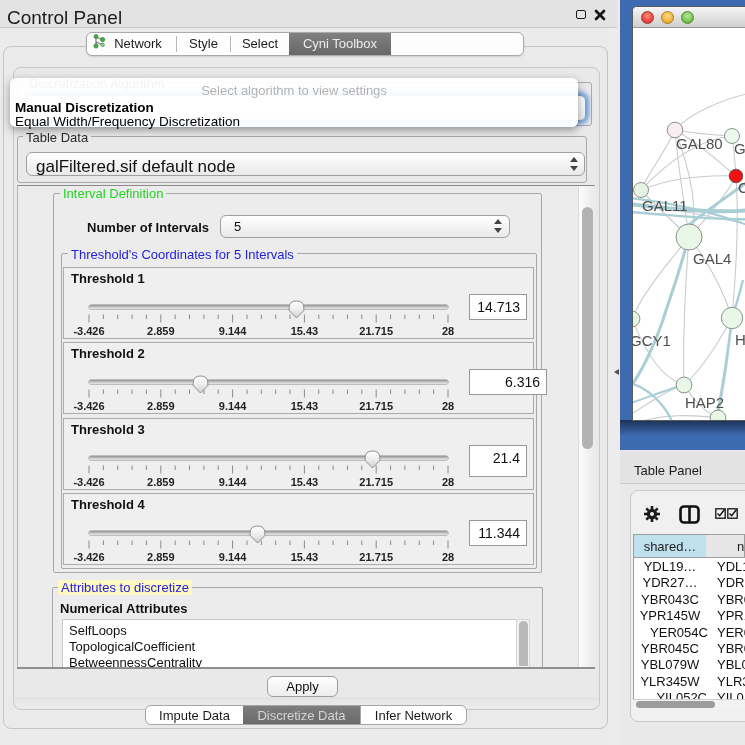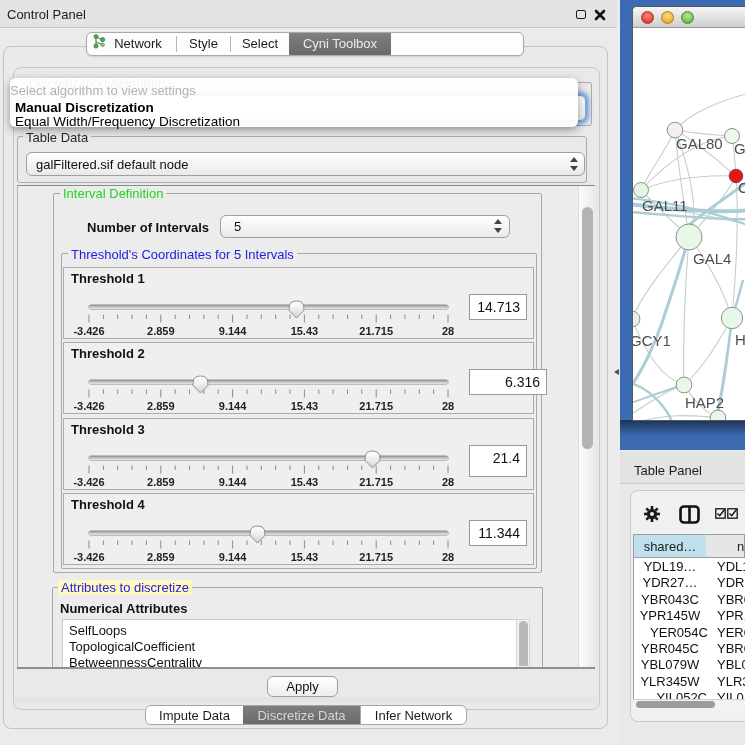--- a/index.html
+++ b/index.html
@@ -3,35 +3,35 @@
 <style>
 * { margin:0; padding:0; box-sizing:border-box; }
 html,body { width:745px; height:745px; overflow:hidden; }
 body { font-family:"Liberation Sans", sans-serif; background:#ebebeb; position:relative; }
 .abs { position:absolute; }
 </style></head>
 <body>
 
 <div class="abs" style="left:0;top:0;width:620px;height:745px;background:#ebebeb;"></div>
 <div class="abs" style="left:0;top:0;width:617px;height:28px;background:#e3e3e3;border-bottom:1px solid #c6c6c6;"></div>
-<div class="abs" style="left:7px;top:7px;font-size:13px;color:#1c1c1c;">Control Panel</div>
+<div class="abs" style="left:7px;top:7px;font-size:19px;color:#1c1c1c;">Control Panel</div>
 <div class="abs" style="left:576px;top:10px;width:10px;height:9px;border:1.6px solid #1a1a1a;border-radius:2px;"></div>
 <svg class="abs" style="left:594px;top:9px;" width="12" height="12" viewBox="0 0 12 12">
     <path d="M2,2 L10,10 M10,2 L2,10" stroke="#111" stroke-width="2.6" stroke-linecap="round"></path>
   </svg>
 <div class="abs" style="left:3px;top:46px;width:605px;height:683px;background:#eaeaea;border:1px solid #c4c4c4;border-radius:8px;"></div>
 <div class="abs" style="left:13px;top:67px;width:587px;height:643px;background:#e9e9e9;border:1px solid #c8c8c8;border-radius:8px;"></div>
 <div class="abs" style="left:15px;top:697px;width:583px;height:11px;background:linear-gradient(#e2e2e2,#ececec);border-radius:0 0 8px 8px;"></div>
 <div class="abs" style="left:17px;top:82px;width:575px;height:44px;border:1px solid #aaaaaa;border-radius:3px;"></div>
 <div class="abs" style="left:26px;top:76px;font-size:13px;color:#3a3a3a;background:#e9e9e9;padding:0 3px;">Discretization Algorithm</div>
 <div class="abs" style="left:26px;top:95px;width:560px;height:26px;background:linear-gradient(#ffffff,#ededed);border:1px solid #7aa4cf;border-radius:6px;box-shadow:0 0 4px 2.5px rgba(90,145,215,0.85);"></div>
 <div class="abs" style="left:17px;top:136px;width:570px;height:47px;border:1px solid #aaaaaa;border-radius:3px;"></div>
 <div class="abs" style="left:23px;top:130px;font-size:13px;color:#2a2a2a;background:#e9e9e9;padding:0 3px;">Table Data</div>
 <div class="abs" style="left:26px;top:152px;width:559px;height:24px;background:linear-gradient(#ffffff,#e9e9e9);border:1px solid #9f9f9f;border-radius:6px;"></div>
-<div class="abs" style="left:36px;top:157px;font-size:13px;color:#111;">galFiltered.sif default node</div>
+<div class="abs" style="left:36px;top:157px;font-size:17px;color:#111;">galFiltered.sif default node</div>
 <div class="abs" style="left:570px;top:157px;width:0;height:0;border-left:4px solid transparent;border-right:4px solid transparent;border-bottom:5px solid #444;"></div>
 <div class="abs" style="left:570px;top:166px;width:0;height:0;border-left:4px solid transparent;border-right:4px solid transparent;border-top:5px solid #444;"></div>
 <div class="abs" style="left:17px;top:185px;width:578px;height:484px;background:#ececec;border-top:1px solid #898989;border-left:1px solid #b5b5b5;border-right:1px solid #b5b5b5;border-bottom:1px solid #9a9a9a;"></div>
 <div class="abs" style="left:53px;top:193px;width:489px;height:380px;border:1px solid #a8a8a8;border-radius:2px;"></div>
 <div class="abs" style="left:60px;top:186px;font-size:13px;color:#21d421;background:#ececec;padding:0 3px;">Interval Definition</div>
 <div class="abs" style="left:87px;top:220px;font-size:13px;font-weight:bold;color:#111;">Number of Intervals</div>
 <div class="abs" style="left:220px;top:215px;width:290px;height:23px;background:linear-gradient(#ffffff,#e9e9e9);border:1px solid #9f9f9f;border-radius:6px;"></div>
 <div class="abs" style="left:234px;top:219px;font-size:13px;color:#111;">5</div>
 <div class="abs" style="left:494px;top:219px;width:0;height:0;border-left:4px solid transparent;border-right:4px solid transparent;border-bottom:5px solid #444;"></div>
 <div class="abs" style="left:494px;top:228px;width:0;height:0;border-left:4px solid transparent;border-right:4px solid transparent;border-top:5px solid #444;"></div>
@@ -257,21 +257,21 @@
     <div style="width:102px;text-align:center;font-size:13px;color:#ececec;line-height:22px;background:linear-gradient(#808080,#686868);">Cyni Toolbox</div>
   </div>
 <svg class="abs" style="left:93px;top:34px;" width="13" height="15" viewBox="0 0 13 15">
     <path d="M3,3 L3,12 M3,3 L9,5.5 M3,8 L9,10.5" stroke="#7a7a7a" stroke-width="1.2" fill="none"></path>
     <circle cx="3" cy="2.6" r="2" fill="#44b044" stroke="#2c7a2c" stroke-width="0.7"></circle>
     <circle cx="9.6" cy="5.6" r="2.1" fill="#44b044" stroke="#2c7a2c" stroke-width="0.7"></circle>
     <circle cx="3" cy="12" r="2.1" fill="#44b044" stroke="#2c7a2c" stroke-width="0.7"></circle>
     <circle cx="9.6" cy="10.8" r="1.7" fill="#9ad49a" stroke="#2c7a2c" stroke-width="0.7"></circle>
   </svg>
 <div class="abs" style="left:10px;top:78px;width:568px;height:49px;background:rgba(255,255,255,0.94);border-radius:6px;box-shadow:0 3px 9px rgba(0,0,0,0.38);"></div>
-<div class="abs" style="left:10px;top:83px;width:568px;font-size:13px;color:#b3b3b3;">Select algorithm to view settings</div>
+<div class="abs" style="left:10px;top:83px;width:568px;text-align:center;font-size:13px;color:#b3b3b3;">Select algorithm to view settings</div>
 <div class="abs" style="left:15px;top:100px;font-size:13.5px;font-weight:bold;color:#000;">Manual Discretization</div>
 <div class="abs" style="left:15px;top:114px;font-size:13.5px;color:#000;">Equal Width/Frequency Discretization</div>
 <div class="abs" style="left:608px;top:28px;width:12px;height:717px;background:#ececec;"></div>
 <div class="abs" style="left:614px;top:369px;width:0;height:0;border-top:3px solid transparent;border-bottom:3px solid transparent;border-right:5px solid #4f4f4f;"></div>
 <div class="abs" style="left:620px;top:0;width:125px;height:450px;background:#3d6bb1;"></div>
 <div class="abs" style="left:620px;top:420px;width:125px;height:16px;background:linear-gradient(#1c3256,rgba(61,107,177,0));"></div>
 <div class="abs" style="left:632px;top:6px;width:113px;height:415px;border:1px solid #5a5a5a;border-right:none;border-radius:5px 0 0 0;overflow:hidden;background:#ffffff;">
     <div style="height:21px;background:linear-gradient(#f6f6f6,#cfcfcf);border-bottom:1px solid #9a9a9a;position:relative;">
       <div style="position:absolute;left:8px;top:4px;width:13px;height:13px;border-radius:50%;background:radial-gradient(circle at 50% 35%, #f98d85, #ee4b40 55%, #c33128);border:0.5px solid #a03830;"></div>
       <div style="position:absolute;left:28px;top:4px;width:13px;height:13px;border-radius:50%;background:radial-gradient(circle at 50% 35%, #fbd88a, #f4b943 55%, #cf8f1e);border:0.5px solid #ad7a20;"></div>

